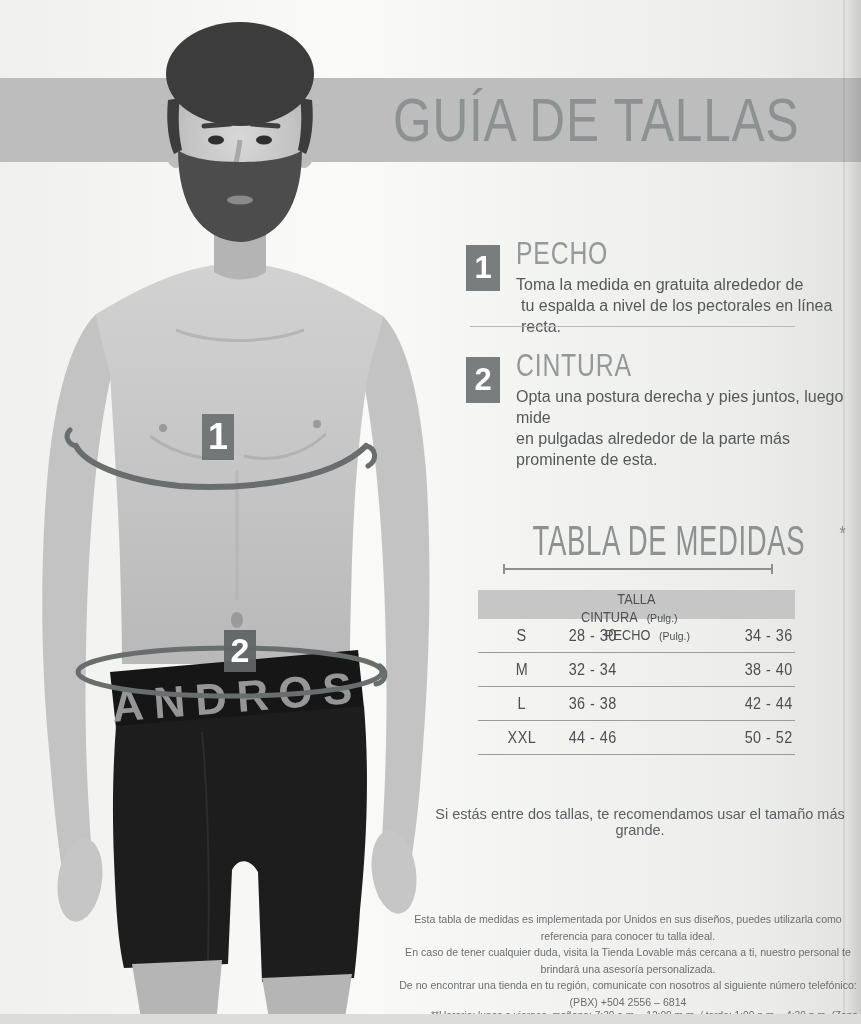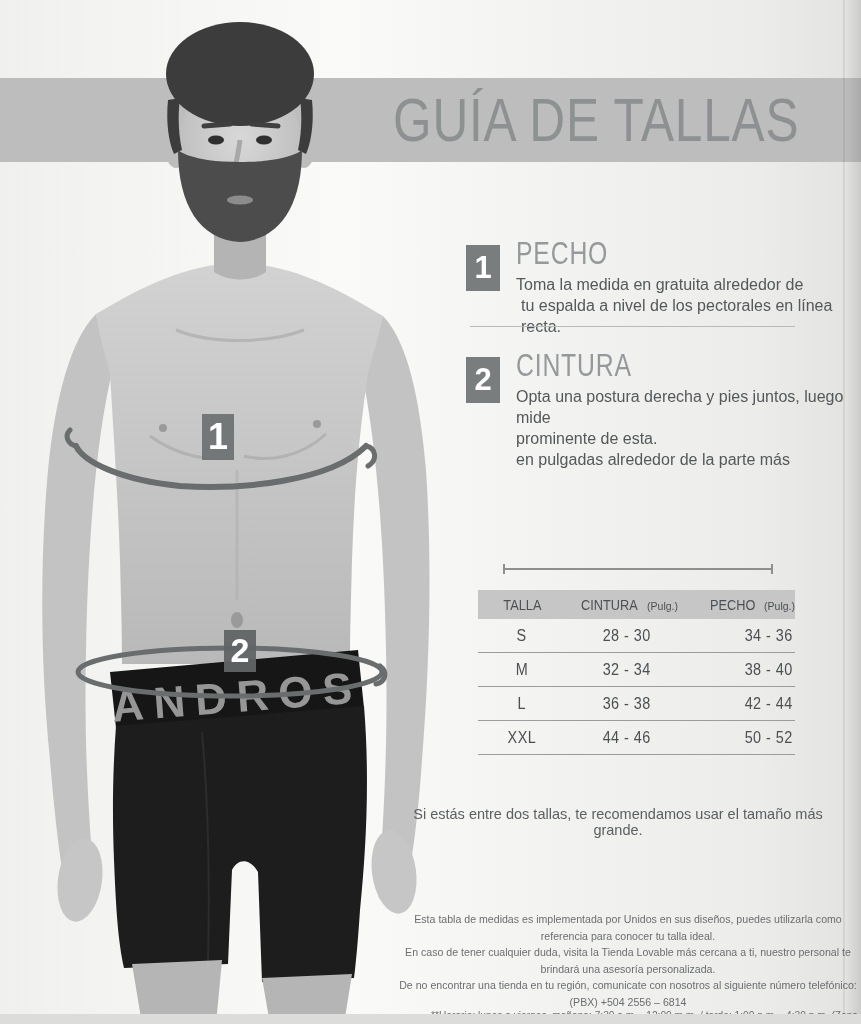--- a/index.html
+++ b/index.html
@@ -41,28 +41,28 @@
     font-size:43px;color:#8e9192;letter-spacing:1px;white-space:nowrap;
   }
   .table-title span{display:inline-block;transform:scaleX(.8);transform-origin:center center;}
   .table-title sup{font-size:20px;}
   .measure-rule{position:absolute;left:503px;top:568px;width:270px;height:2px;background:#8f8f8f;}
   .measure-rule::before,.measure-rule::after{
     content:"";position:absolute;top:-4px;width:2px;height:10px;background:#8f8f8f;
   }
   .measure-rule::before{left:0;} .measure-rule::after{right:0;}
   .size-table{position:absolute;left:478px;top:590px;width:317px;}
-  .st-header{display:flex;height:29px;background:#c6c6c6;align-items:center;}
+  .st-header{display:flex;height:29px;background:#c6c6c6;align-items:center;flex-direction:column;}
   .st-row{display:flex;height:33px;align-items:center;border-bottom:1px solid #9c9c9c;}
-  .c1{width:88px;text-align:center;} .c2{width:122px;text-align:center;} .c3{width:107px;text-align:right;}
+  .c1{width:88px;text-align:center;} .c2{width:122px;text-align:left;} .c3{width:107px;text-align:right;}
   .st-header .lbl{font-size:15px;color:#4d5052;display:inline-block;transform:scaleX(.85);transform-origin:center;}
   .st-header .unit{font-size:10.5px;color:#4d5052;}
   .st-row span{font-size:16px;color:#4d5052;letter-spacing:.5px;display:inline-block;transform:scaleX(.9);transform-origin:center;}
   .between-note{
-    position:absolute;left:408px;top:806px;width:420px;text-align:center;
+    position:absolute;left:430px;top:806px;width:420px;text-align:center;
     font-size:14.5px;color:#5b5f61;
   }
   
   .footer{
     position:absolute;left:398px;top:911px;width:460px;text-align:center;
     font-size:10.6px;color:#6b6e70;line-height:16.5px;
   }
   .schedule{
     position:absolute;left:398px;top:1010px;width:460px;text-align:right;
     font-size:10.2px;color:#6b6e70;
@@ -155,24 +155,27 @@
   <div class="divider"></div>
 
   <div class="num-box num-2">
     <span>2</span>
   </div>
   <div class="sec-title sec-title-2">
     <span>CINTURA</span>
   </div>
   <div class="sec-body sec-body-2">
     <div>Opta una postura derecha y pies juntos, luego mide</div>
+    <div>en pulgadas alrededor de la parte más</div>
     <div>prominente de esta.</div>
-    <div>en pulgadas alrededor de la parte más</div>
-  </div>
-
+  </div>
+
+  <div class="table-title">
+    <span><span>TABLA DE MEDIDAS</span><sup>*</sup></span>
+  </div>
   <div class="measure-rule"></div>
 
   <div class="size-table">
     <div class="st-header">
       <div class="c1">
         <span class="lbl">TALLA</span>
       </div>
       <div class="c2">
         <span class="lbl">CINTURA</span> <span class="unit">(Pulg.)</span>
       </div>

